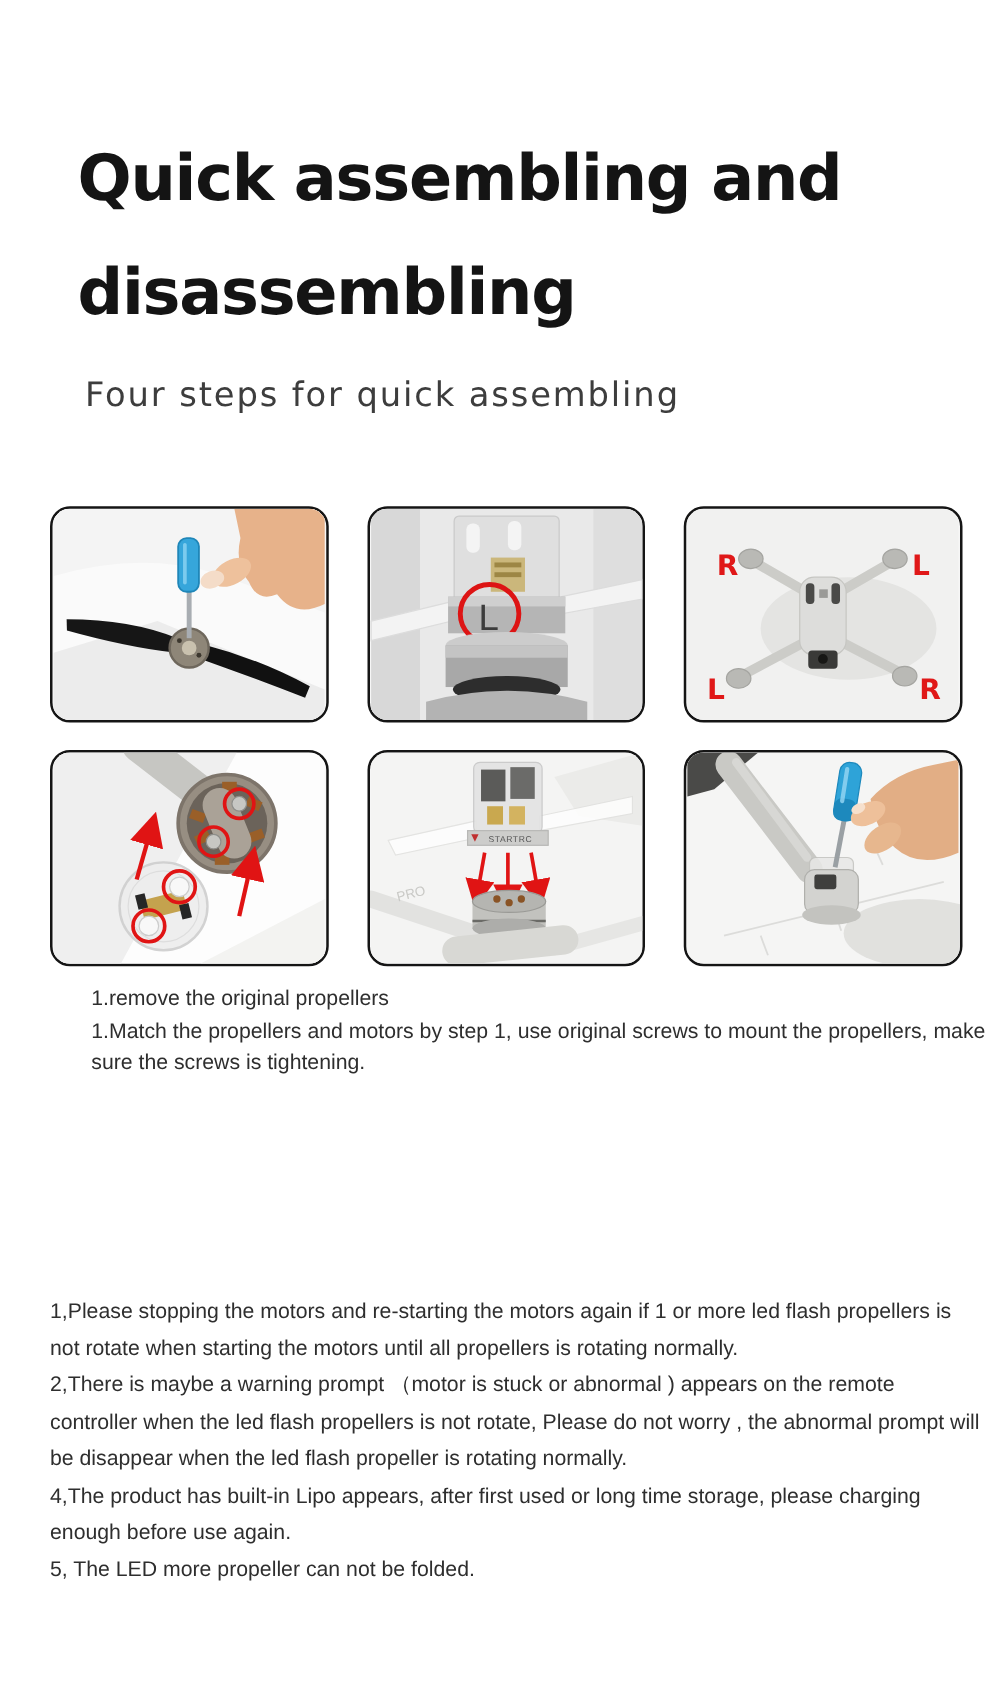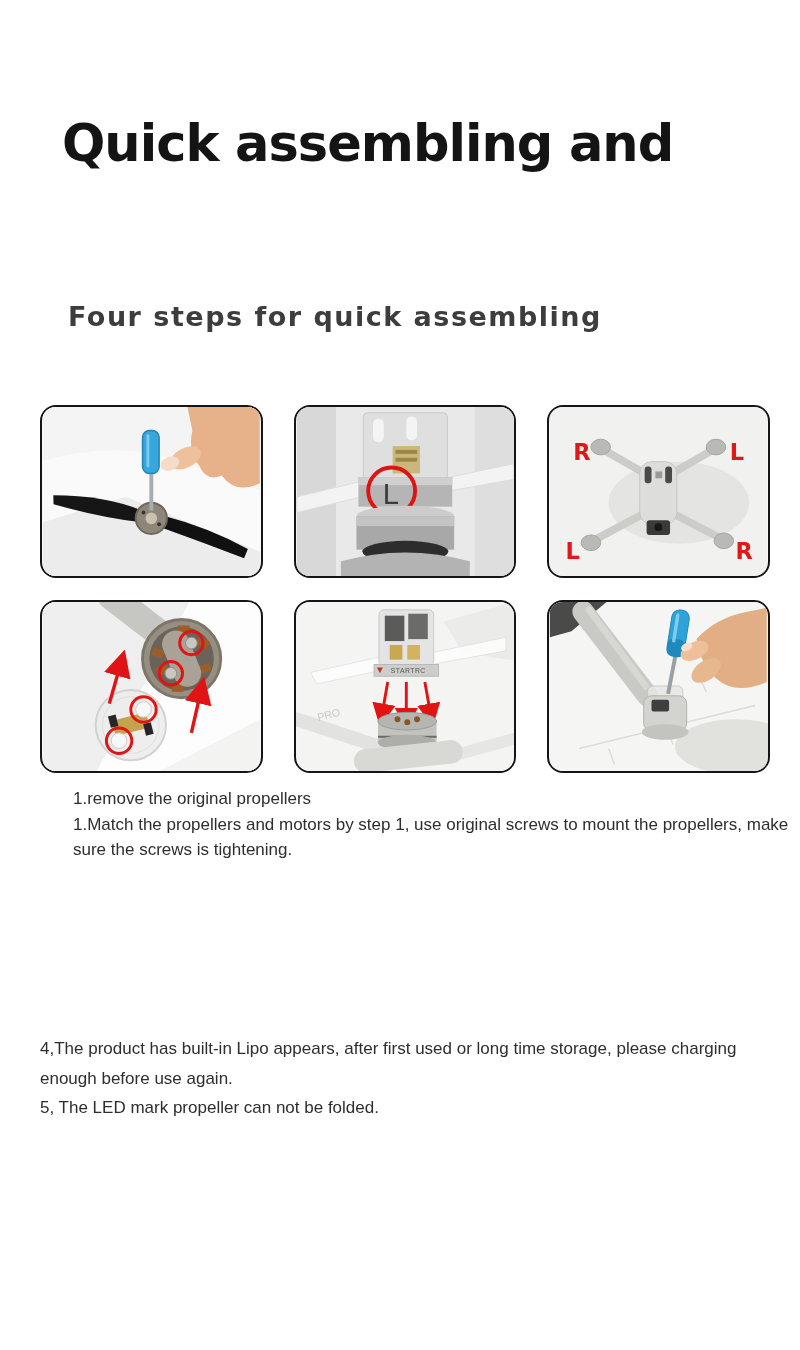--- a/index.html
+++ b/index.html
@@ -5,21 +5,21 @@
   html,body{margin:0;padding:0;background:#ffffff;}
   body{width:800px;height:1350px;font-family:"Liberation Sans",sans-serif;}
   .page{position:relative;width:800px;height:1350px;overflow:hidden;background:#ffffff;}
 
   .title{position:absolute;left:62px;top:98px;margin:0;width:690px;
     font-family:"DejaVu Sans",sans-serif;font-weight:bold;font-size:51px;
     line-height:91px;letter-spacing:-1px;color:#141414;}
   .title span{display:block;}
 
   .subtitle{position:absolute;left:68px;top:301px;font-family:"DejaVu Sans",sans-serif;
-    font-size:27px;font-weight:bold;letter-spacing:1.5px;color:#3d3d3d;}
+    font-size:27px;font-weight:normal;letter-spacing:1.5px;color:#3d3d3d;}
 
   .figure-grid{position:absolute;left:40px;top:405px;width:730px;
     display:grid;grid-template-columns:repeat(3,1fr);column-gap:31px;row-gap:22px;}
   .fig{height:173px;border:2px solid #151515;border-radius:16px;overflow:hidden;
     background:#f6f6f6;box-sizing:border-box;}
   .fig svg{display:block;width:100%;height:100%;}
 
   .steps{position:absolute;left:40px;top:786px;width:742px;
     font-size:17px;line-height:25.5px;color:#2e2e2e;margin-left:33px;}
   .steps p{margin:0;}
@@ -31,20 +31,21 @@
     font-size:17px;line-height:29.5px;color:#2e2e2e;}
   .cautions p{margin:0;}
 </style>
 </head>
 <body>
 
 <div class="page">
 
   <h1 class="title">
     <span>Quick assembling and</span>
+    <span>disassembling</span>
   </h1>
 
   <div class="subtitle">Four steps for quick assembling</div>
 
   <div class="figure-grid">
 
     <div class="fig">
       <svg viewBox="0 0 222 173">
         <rect width="222" height="173" fill="#fafafa"></rect>
         <path d="M0,118 L85,92 L222,148 L222,173 L0,173 Z" fill="#ececec"></path>
@@ -256,17 +257,19 @@
 
   </div>
 
   <div class="steps">
     <p>1.remove the original propellers</p>
     <p>1.Match the propellers and motors by step 1, use original screws to mount the propellers, make sure the screws is tightening.</p>
   </div>
 
 
   <div class="cautions">
+    <p>1,Please stopping the motors and re-starting the motors again if 1 or more led flash propellers is not rotate when starting the motors until all propellers is rotating normally.</p>
+    <p>2,There is maybe a warning prompt （motor is stuck or abnormal ) appears on the remote controller when the led flash propellers is not rotate, Please do not worry , the abnormal prompt will be disappear when the led flash propeller is rotating normally.</p>
     <p>4,The product has built-in Lipo appears, after first used or long time storage, please charging enough before use again.</p>
-    <p>5, The LED mark propeller can not be folded.</p>
+    <p>5, The LED more propeller can not be folded.</p>
   </div>
 
 </div>
 
 </body></html>

